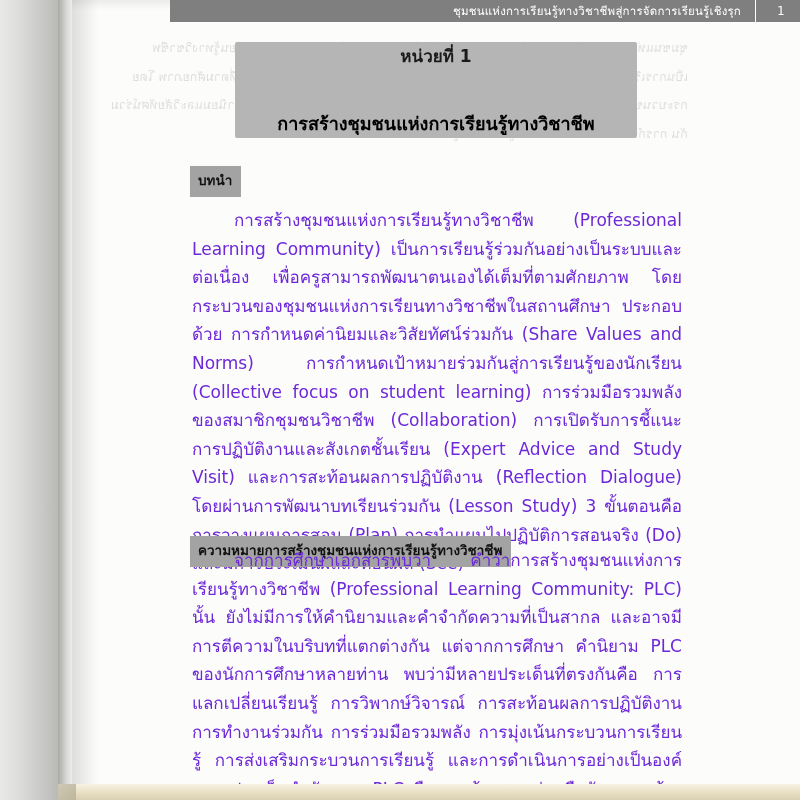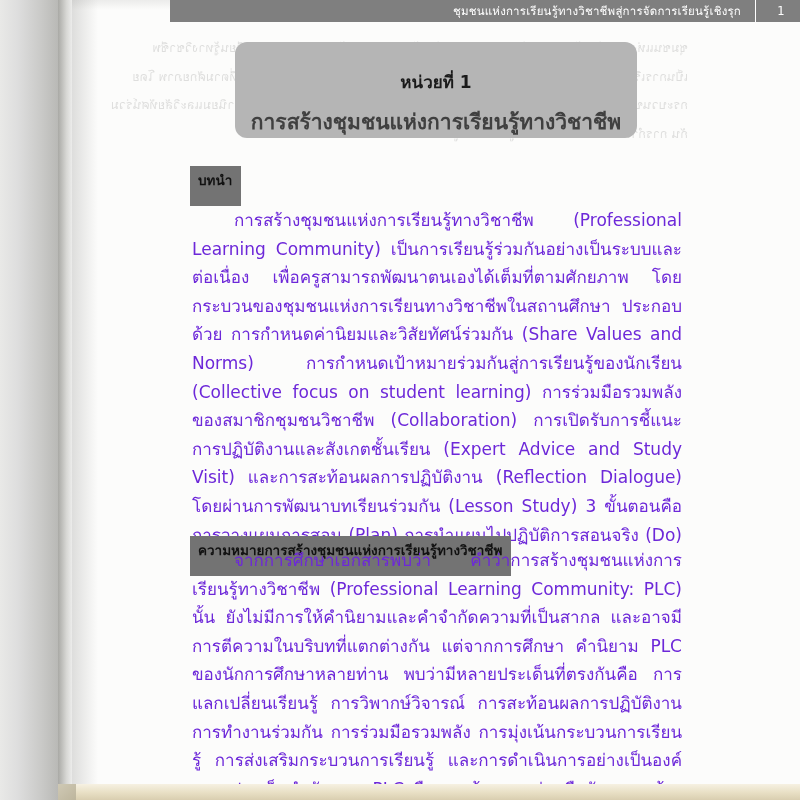--- a/index.html
+++ b/index.html
@@ -102,45 +102,45 @@
     pointer-events: none;
     transform: scaleX(-1);
     white-space: pre-wrap;
   }
   
   .title-block {
     position: absolute;
     left: 235px; top: 42px;
     width: 402px; height: 96px;
     background: #b5b5b5;
-    border-radius: 12px;
+    border-radius: 2px;
     display: flex;
     flex-direction: column;
     align-items: center;
-    justify-content: flex-end;
+    justify-content: space-between;
   }
   .title-block .t1 {
     font-size: 17px;
     font-weight: bold;
     color: #1a1a1a;
     margin-bottom: 10px;
   }
   .title-block .t2 {
-    font-size: 21px;
+    font-size: 18px;
     font-weight: bold;
-    color: #404040;
+    color: #000000;
   }
   
   .chip {
     position: absolute;
-    background: #737373;
+    background: #a3a3a3;
     color: #111111;
     font-size: 13.5px;
     font-weight: bold;
-    padding: 3px 9px 15px 8px;
+    padding: 3px 9px 6px 8px;
     box-sizing: border-box;
     white-space: nowrap;
   }
   #chip-intro { left: 190px; top: 166px; }
   #chip-meaning { left: 190px; top: 536px; }
   
   .para {
     position: absolute;
     left: 192px;
     width: 490px;

